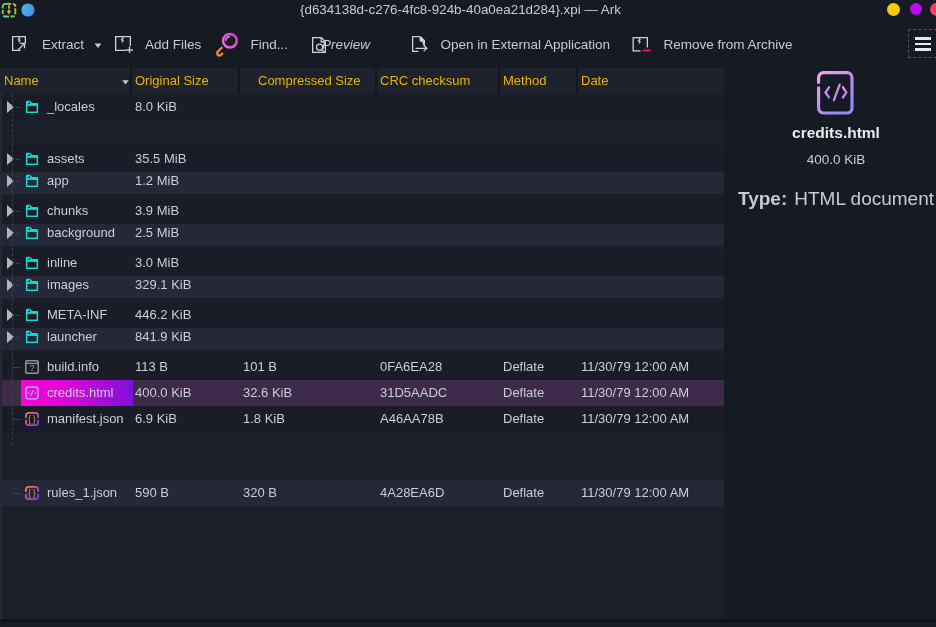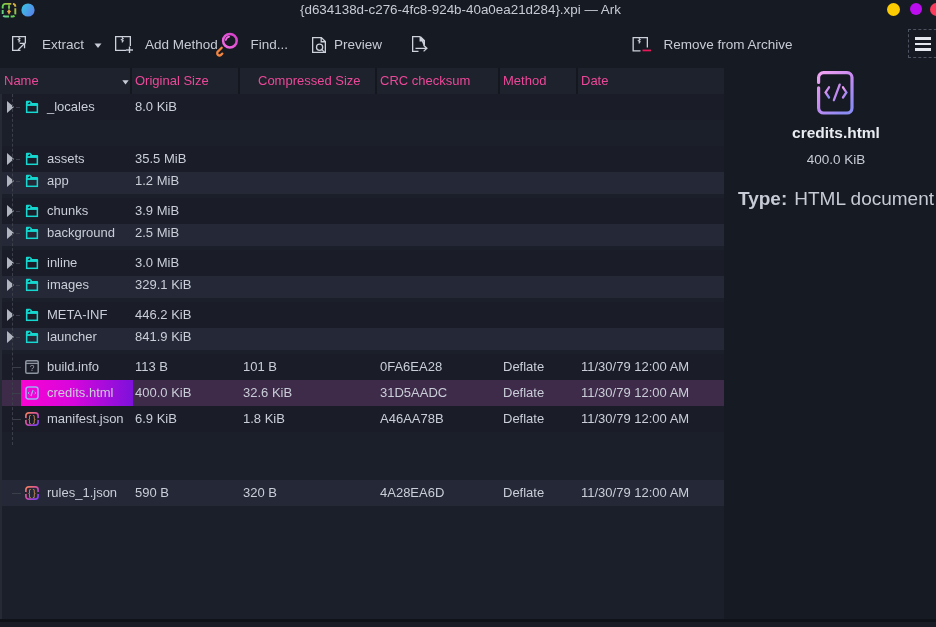--- a/index.html
+++ b/index.html
@@ -8,21 +8,21 @@
 .abs { position:absolute; }
 
 #titlebar { position:absolute; left:0; top:0; width:936px; height:20px; }
 #title { position:absolute; left:300px; top:2px; font-size:13.4px; color:#c6cbd5; white-space:nowrap; }
 .dot { position:absolute; border-radius:50%; }
 
 #toolbar { position:absolute; left:0; top:20px; width:912px; height:48px; }
 .tbtxt { position:absolute; top:17px; font-size:13.5px; color:#c6cbd5; white-space:nowrap; }
 
 #list { position:absolute; left:0; top:68px; width:724px; height:551px; background:#1b1f29; }
-#hdr { position:absolute; left:0; top:0; width:724px; height:26px; background:#1e222c; font-size:13px; color:#ec4899; }
+#hdr { position:absolute; left:0; top:0; width:724px; height:26px; background:#1e222c; font-size:13px; color:#eab308; }
 .hcell { position:absolute; top:5px; }
 .hsep { position:absolute; top:0; width:1.5px; height:26px; background:#14171e; }
 .row { position:absolute; left:0; width:724px; height:26px; font-size:13px; color:#c9ced8; }
 .dark { background:#1a1d27; }
 .lite { background:#242837;margin-top:48px; }
 .selrest { background:#3e2a49; }
 .cell { position:absolute; top:5px; white-space:nowrap; }
 .c1 { left:47px; }
 .c2 { left:135px; }
 .c3 { left:243px; }
@@ -89,46 +89,47 @@
     </svg>
 
   <svg class="abs" style="left:115px; top:16px;" width="19" height="17" viewBox="0 0 19 17">
     <g fill="none" stroke="#ccd1db" stroke-width="1.3">
       <path d="M11 14.35 H0.65 V0.65 H15.35 V10"></path>
       <path d="M14.5 10.5 v7" stroke-width="1.4"></path>
       <path d="M11 14 h7" stroke-width="1.4"></path>
     </g>
     <path d="M7.3 0.7 v1.2 l0.9 0.7 l-1.8 1.1 l1.8 1.1 l-0.9 0.7 v0.9" fill="none" stroke="#ccd1db" stroke-width="1.1"></path>
   </svg>
-  <div class="tbtxt" style="left:145px;">Add Method</div>
+  <div class="tbtxt" style="left:145px;">Add Files</div>
 
   <svg class="abs" style="left:212px; top:12px;" width="26" height="26" viewBox="0 0 26 26">
     <defs>
         <linearGradient id="lens" x1="0" y1="1" x2="1" y2="0">
       <stop offset="0" stop-color="#f26ee4"></stop>
           <stop offset="1" stop-color="#d53bc8"></stop>
     </linearGradient>
       </defs>
     <path d="M9.7 15.8 L6.2 19.3 a2.3 2.3 0 1 0 3.2 3.2 l0.9 -0.9" fill="none" stroke="#f08440" stroke-width="2.3" stroke-linecap="round"></path>
     <circle cx="17.9" cy="8.7" r="6.8" fill="none" stroke="url(#lens)" stroke-width="2.5"></circle>
     <path d="M13.8 8.2 a4.4 4.4 0 0 1 3.4 -3.6" fill="none" stroke="#f26ee4" stroke-width="1.6" stroke-linecap="round"></path>
   </svg>
   <div class="tbtxt" style="left:250.5px;">Find...</div>
 
   <svg class="abs" style="left:311px; top:16.5px;" width="16" height="16" viewBox="0 0 16 16">
     <path d="M10.2 0.65 H1.65 V15.35 H14.35 V4.6 L10.4 0.65 Z M10.2 0.8 V4.75 H14.2" fill="none" stroke="#ccd1db" stroke-width="1.3"></path>
     <circle cx="8.6" cy="10.3" r="3.1" fill="none" stroke="#ccd1db" stroke-width="1.3"></circle>
     <path d="M10.9 12.6 L13.4 15.1" stroke="#ccd1db" stroke-width="1.3"></path>
   </svg>
-  <div class="tbtxt" style="left:334px;">Preview</div>
+  <div class="tbtxt" style="left:322px;font-style:italic;">Preview</div>
 
   <svg class="abs" style="left:411px; top:16px;" width="18" height="16" viewBox="0 0 18 16">
     <path d="M9.2 0.65 H1.65 V15.35 H7.5 M13.35 9.5 V4.6 L9.4 0.65 Z M9.2 0.8 V4.75 H13.2" fill="none" stroke="#ccd1db" stroke-width="1.3"></path>
     <path d="M4.5 12.3 H15.5 M12.6 9.2 L15.9 12.3 L12.6 15.4" fill="none" stroke="#ccd1db" stroke-width="1.3"></path>
   </svg>
+  <div class="tbtxt" style="left:440.5px;">Open in External Application</div>
 
   <svg class="abs" style="left:632px; top:17px;" width="20" height="16" viewBox="0 0 20 16">
     <g fill="none" stroke="#ccd1db" stroke-width="1.3">
       <path d="M8.5 13.85 H1.15 V0.65 H15.35 V10.5"></path>
     </g>
     <path d="M7.2 0.7 v1.2 l0.9 0.7 l-1.8 1.1 l1.8 1.1 l-0.9 0.7 v0.9" fill="none" stroke="#ccd1db" stroke-width="1.1"></path>
     <rect x="10.5" y="12.6" width="8.5" height="1.7" fill="#e8185a"></rect>
   </svg>
   <div class="tbtxt" style="left:663.5px;">Remove from Archive</div>
 

